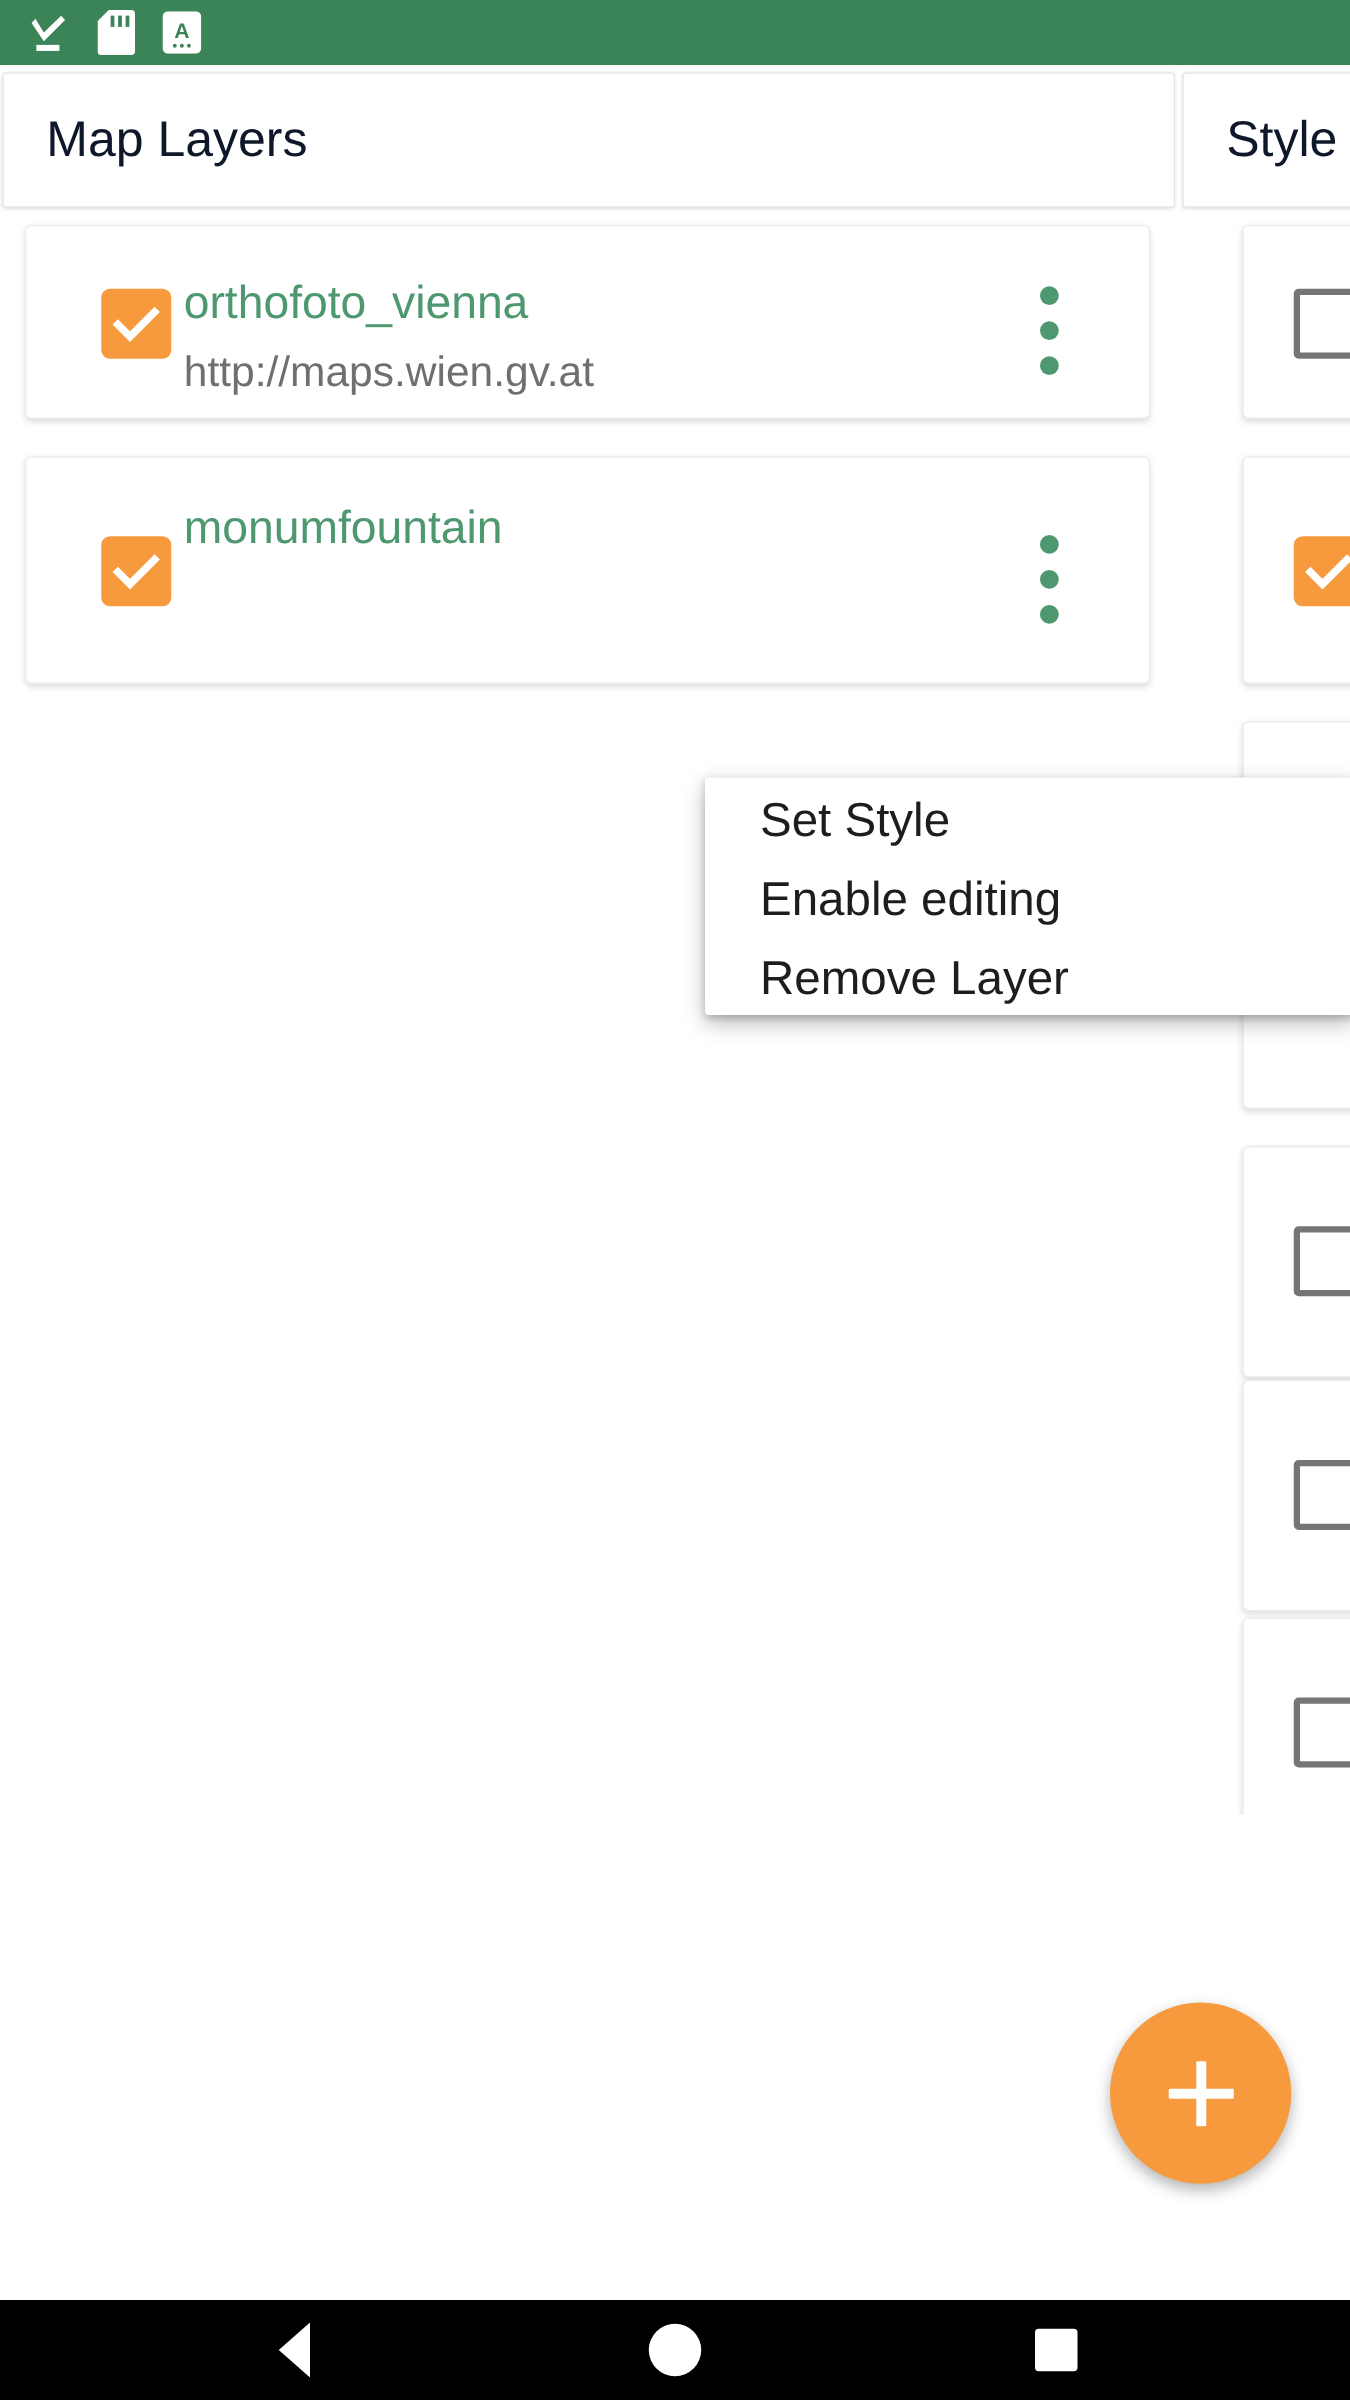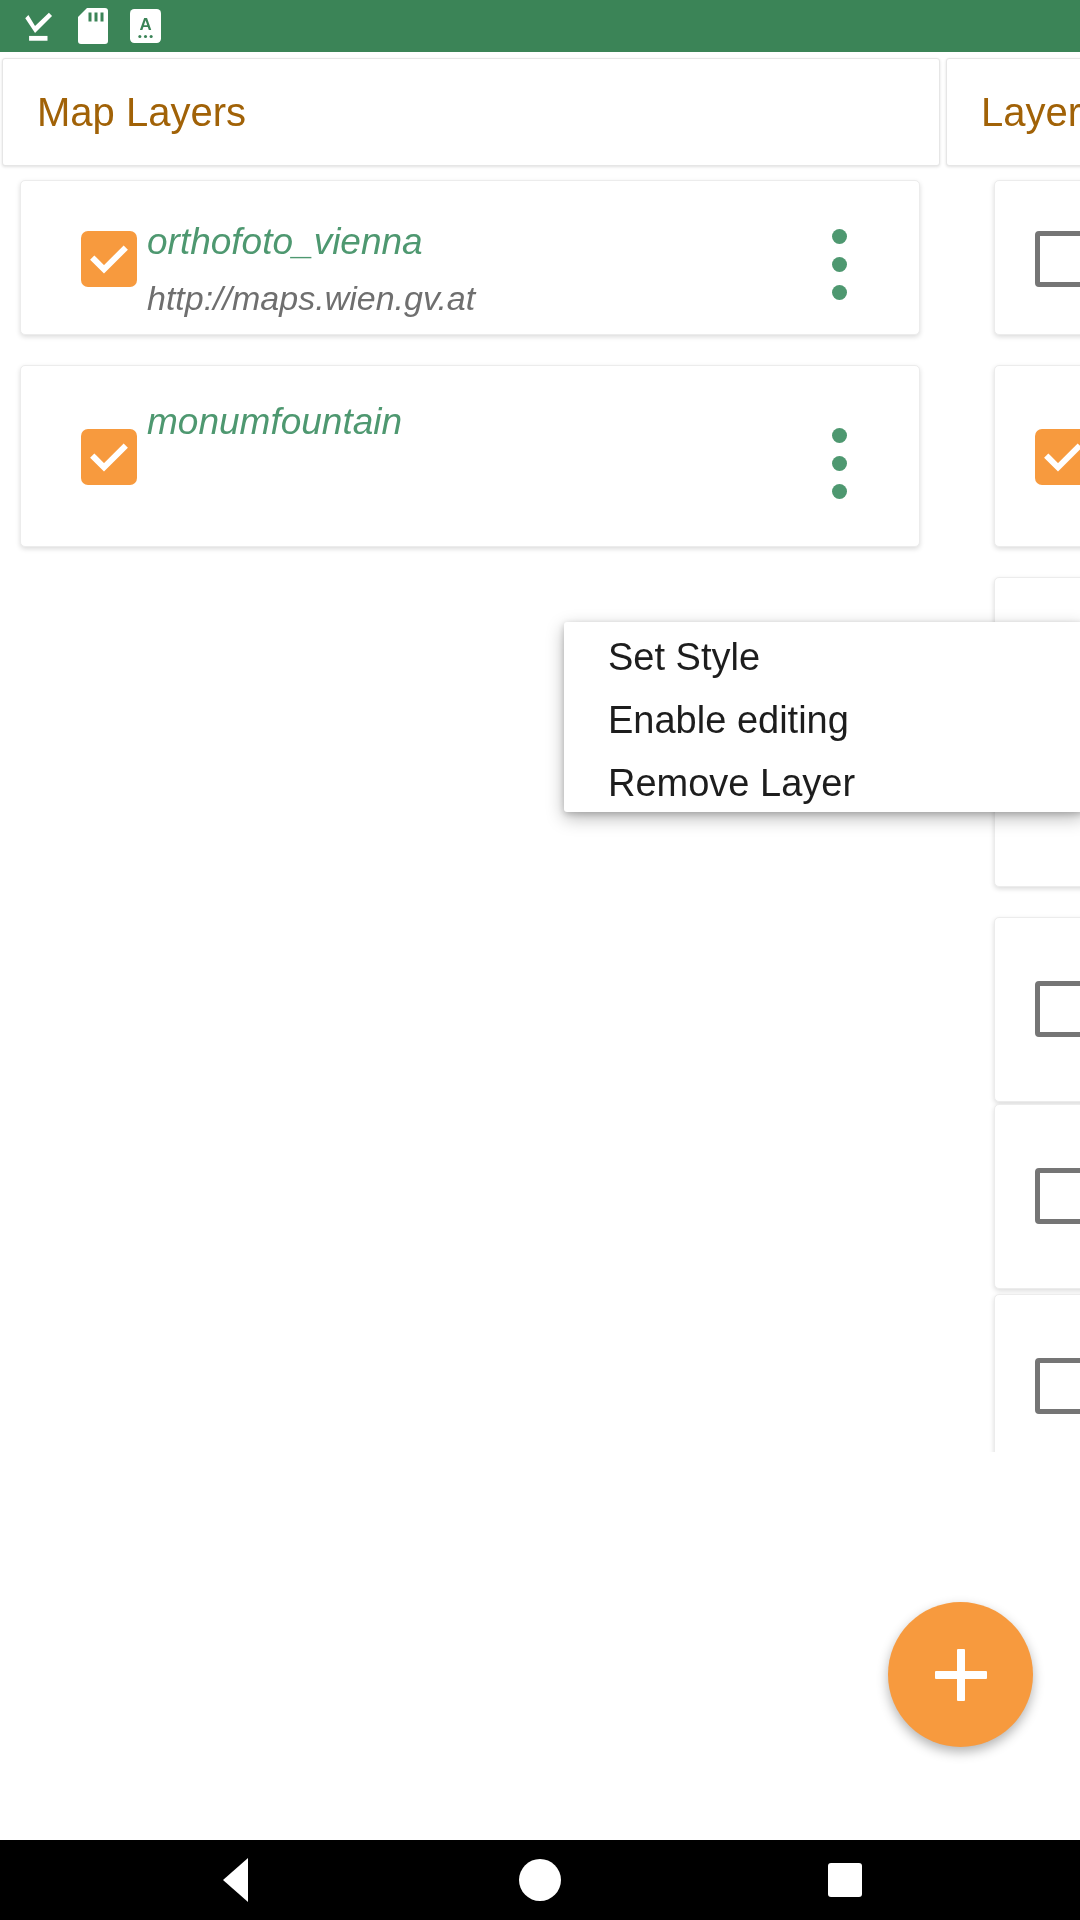--- a/index.html
+++ b/index.html
@@ -26,30 +26,30 @@
   
   .tabs { position:absolute; left:0; top:52px; width:1080px; height:120px; }
   .tabcard {
     position:absolute; top:6px; height:108px;
     background:#fff; border:1px solid #e6e6e6; border-radius:3px;
     box-shadow: 0 1px 3px rgba(0,0,0,0.12);
     display:flex; align-items:center;
   }
   .tabcard.primary { left:2px; width:938px; }
   .tabcard.secondary { left:946px; width:240px; }
-  .tabtitle { font-size:40px; color:#a16207; padding-left:34px; white-space:nowrap; }
+  .tabtitle { font-size:40px; color:#0f172a; padding-left:34px; white-space:nowrap; }
 
   
   .leftlist { position:absolute; left:0; top:172px; width:940px; }
   .layercard {
     position:absolute; left:20px; width:900px;
     background:#fff; border:1px solid #ececec; border-radius:5px;
     box-shadow:0 2px 5px rgba(0,0,0,0.14);
   }
-  .layercard .row { position:relative; height:100%;font-style:italic; }
+  .layercard .row { position:relative; height:100%; }
 
   .cb {
     position:absolute; width:56px; height:56px; border-radius:7px;
     display:flex; align-items:center; justify-content:center;
   }
   .cb.checked { background:#F79A3E; }
 
   .layer-name {
     position:absolute; font-size:37px; color:#4e9870;
     white-space:nowrap;
@@ -136,21 +136,21 @@
         </svg>
       </span>
     </div>
   </div>
 
   <div class="tabs">
     <div class="tabcard primary">
       <span class="tabtitle">Map Layers</span>
     </div>
     <div class="tabcard secondary">
-      <span class="tabtitle">Layer</span>
+      <span class="tabtitle">Style</span>
     </div>
   </div>
 
   <div class="leftlist">
 
     <div class="layercard" style="top:8px; height:155px;">
       <div class="row">
         <div class="cb checked" style="left:60px; top:50px;">
           <svg width="40" height="40" viewBox="0 0 24 24">
             <path d="M3.2 12.4 L9 18.2 L20.8 6.4" fill="none" stroke="#fff" stroke-width="3.6" stroke-linecap="square"></path>

